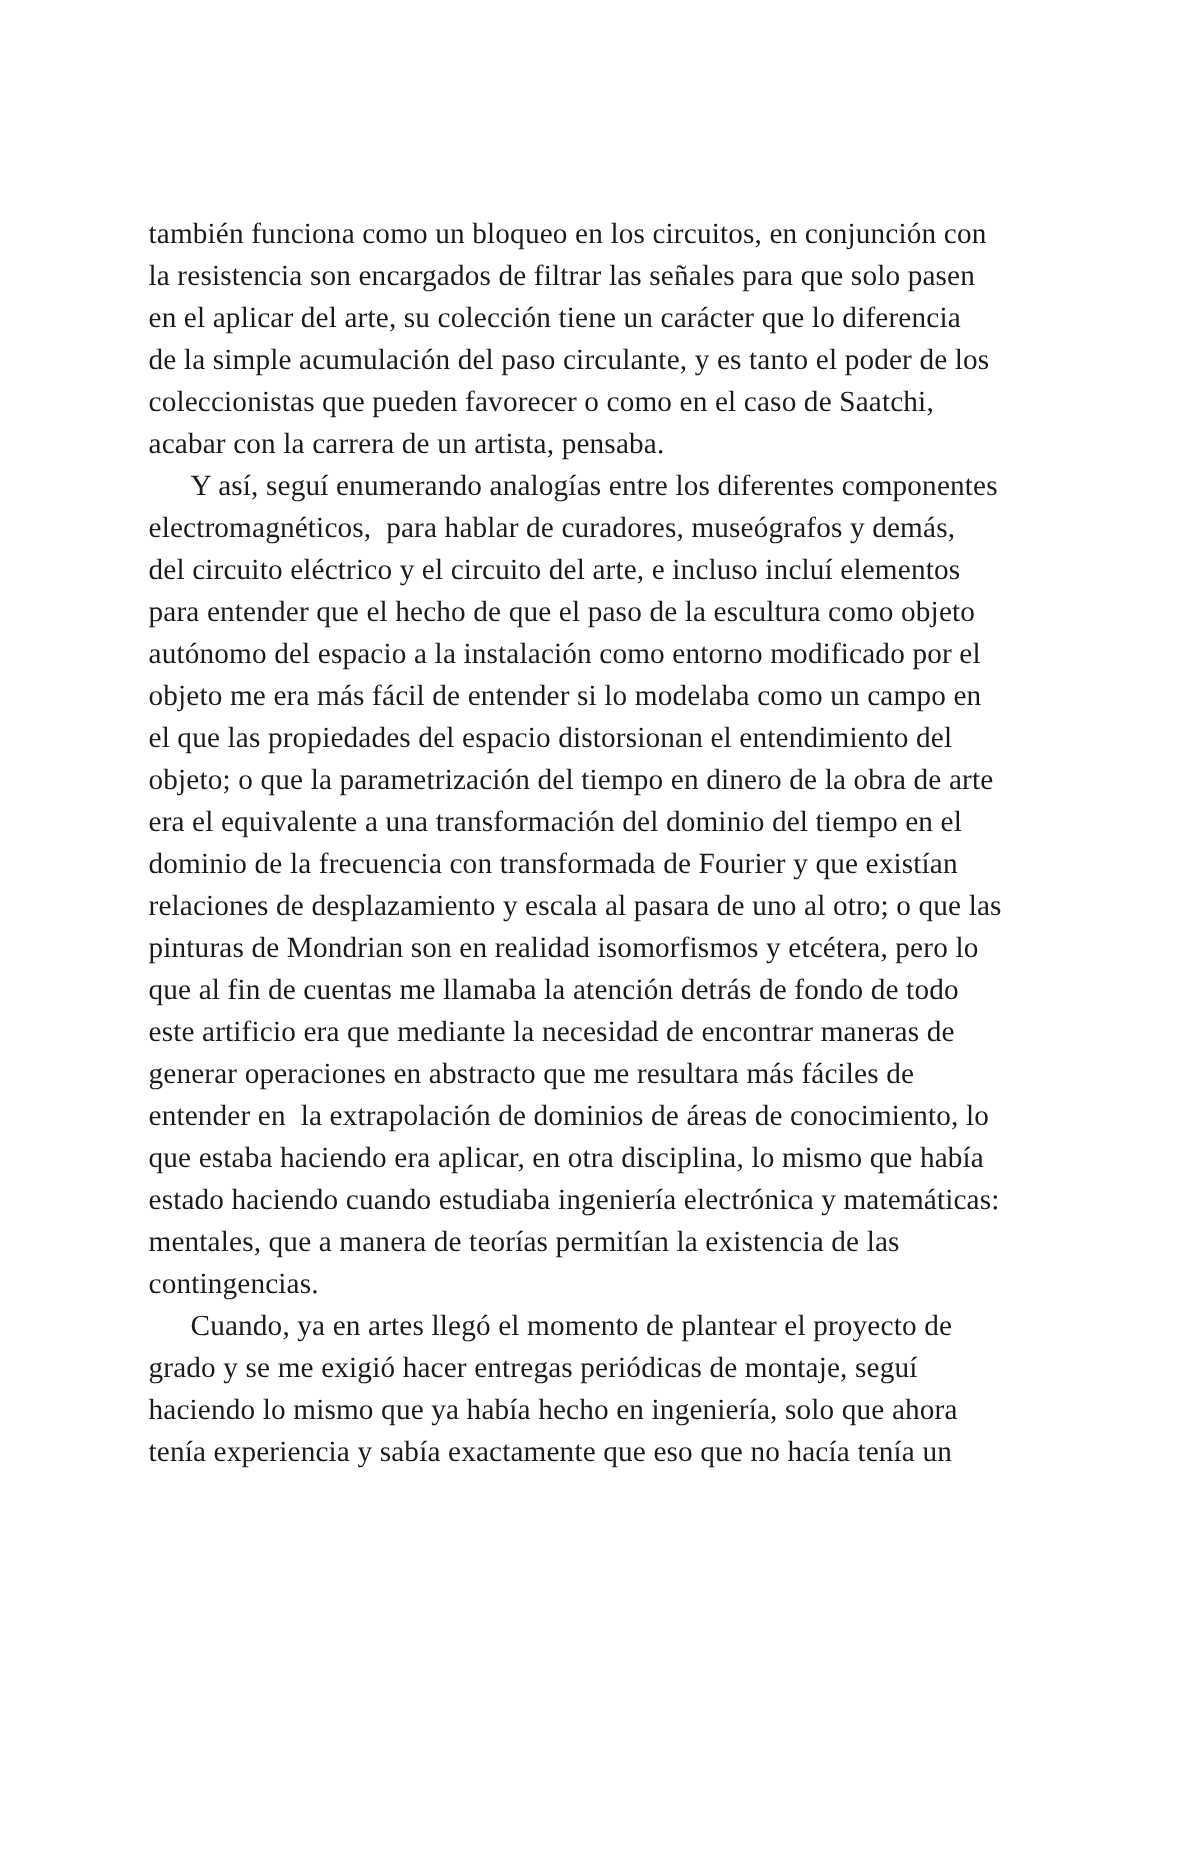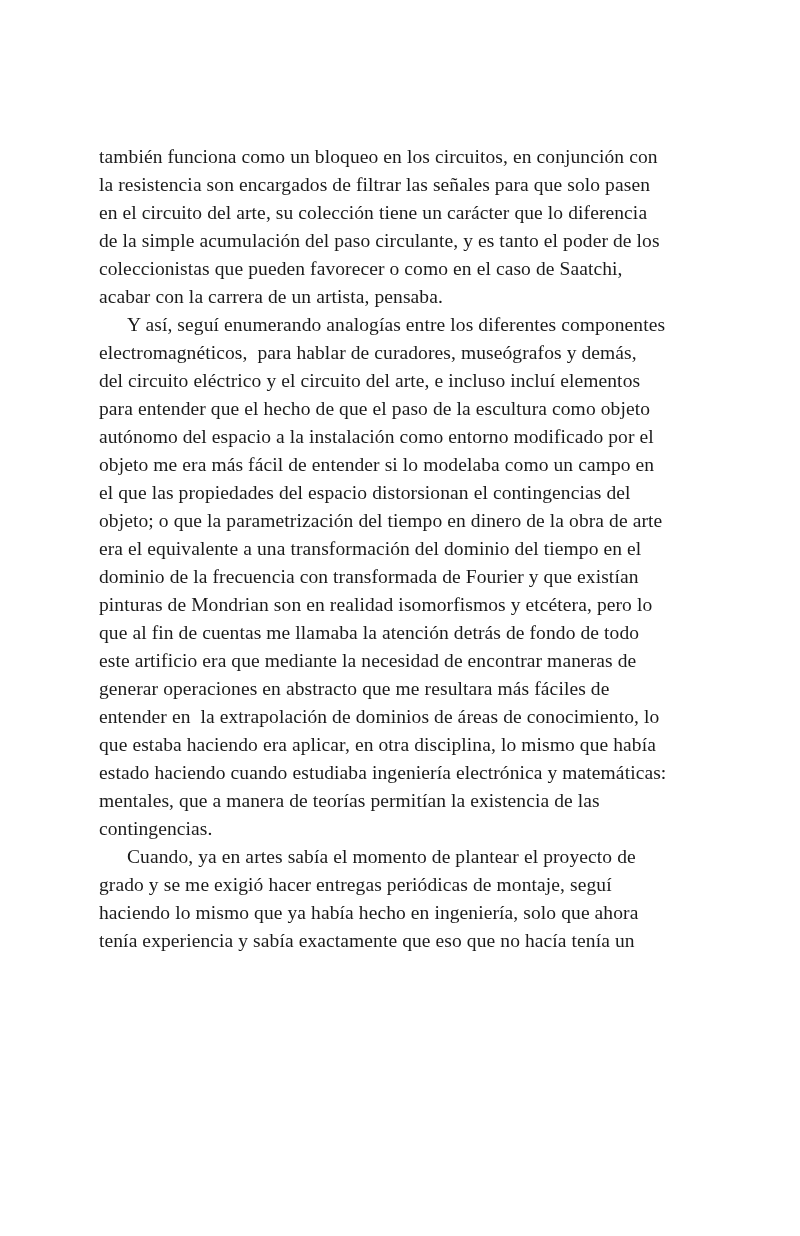--- a/index.html
+++ b/index.html
@@ -41,42 +41,43 @@
     line-height: 28px;
   }
 </style>
 </head>
 <body>
 
 <div class="page">
   <div class="text-block">
       <div class="line">también funciona como un bloqueo en los circuitos, en conjunción con</div>
       <div class="line">la resistencia son encargados de filtrar las señales para que solo pasen</div>
-      <div class="line">en el circuito del arte, su colección tiene un carácter que lo diferencia</div>
+      <div class="line">en el aplicar del arte, su colección tiene un carácter que lo diferencia</div>
       <div class="line">de la simple acumulación del paso circulante, y es tanto el poder de los</div>
       <div class="line">coleccionistas que pueden favorecer o como en el caso de Saatchi,</div>
       <div class="line">acabar con la carrera de un artista, pensaba.</div>
       <div class="line indent">Y así, seguí enumerando analogías entre los diferentes componentes</div>
       <div class="line">electromagnéticos,  para hablar de curadores, museógrafos y demás,</div>
       <div class="line">del circuito eléctrico y el circuito del arte, e incluso incluí elementos</div>
       <div class="line">para entender que el hecho de que el paso de la escultura como objeto</div>
       <div class="line">autónomo del espacio a la instalación como entorno modificado por el</div>
       <div class="line">objeto me era más fácil de entender si lo modelaba como un campo en</div>
-      <div class="line">el que las propiedades del espacio distorsionan el contingencias del</div>
+      <div class="line">el que las propiedades del espacio distorsionan el entendimiento del</div>
       <div class="line">objeto; o que la parametrización del tiempo en dinero de la obra de arte</div>
       <div class="line">era el equivalente a una transformación del dominio del tiempo en el</div>
       <div class="line">dominio de la frecuencia con transformada de Fourier y que existían</div>
+      <div class="line">relaciones de desplazamiento y escala al pasara de uno al otro; o que las</div>
       <div class="line">pinturas de Mondrian son en realidad isomorfismos y etcétera, pero lo</div>
       <div class="line">que al fin de cuentas me llamaba la atención detrás de fondo de todo</div>
       <div class="line">este artificio era que mediante la necesidad de encontrar maneras de</div>
       <div class="line">generar operaciones en abstracto que me resultara más fáciles de</div>
       <div class="line">entender en  la extrapolación de dominios de áreas de conocimiento, lo</div>
       <div class="line">que estaba haciendo era aplicar, en otra disciplina, lo mismo que había</div>
       <div class="line">estado haciendo cuando estudiaba ingeniería electrónica y matemáticas:</div>
       <div class="line">mentales, que a manera de teorías permitían la existencia de las</div>
       <div class="line">contingencias.</div>
-      <div class="line indent">Cuando, ya en artes sabía el momento de plantear el proyecto de</div>
+      <div class="line indent">Cuando, ya en artes llegó el momento de plantear el proyecto de</div>
       <div class="line">grado y se me exigió hacer entregas periódicas de montaje, seguí</div>
       <div class="line">haciendo lo mismo que ya había hecho en ingeniería, solo que ahora</div>
       <div class="line">tenía experiencia y sabía exactamente que eso que no hacía tenía un</div>
     </div>
   <div class="page-number">89</div>
 </div>
 
 </body></html>

